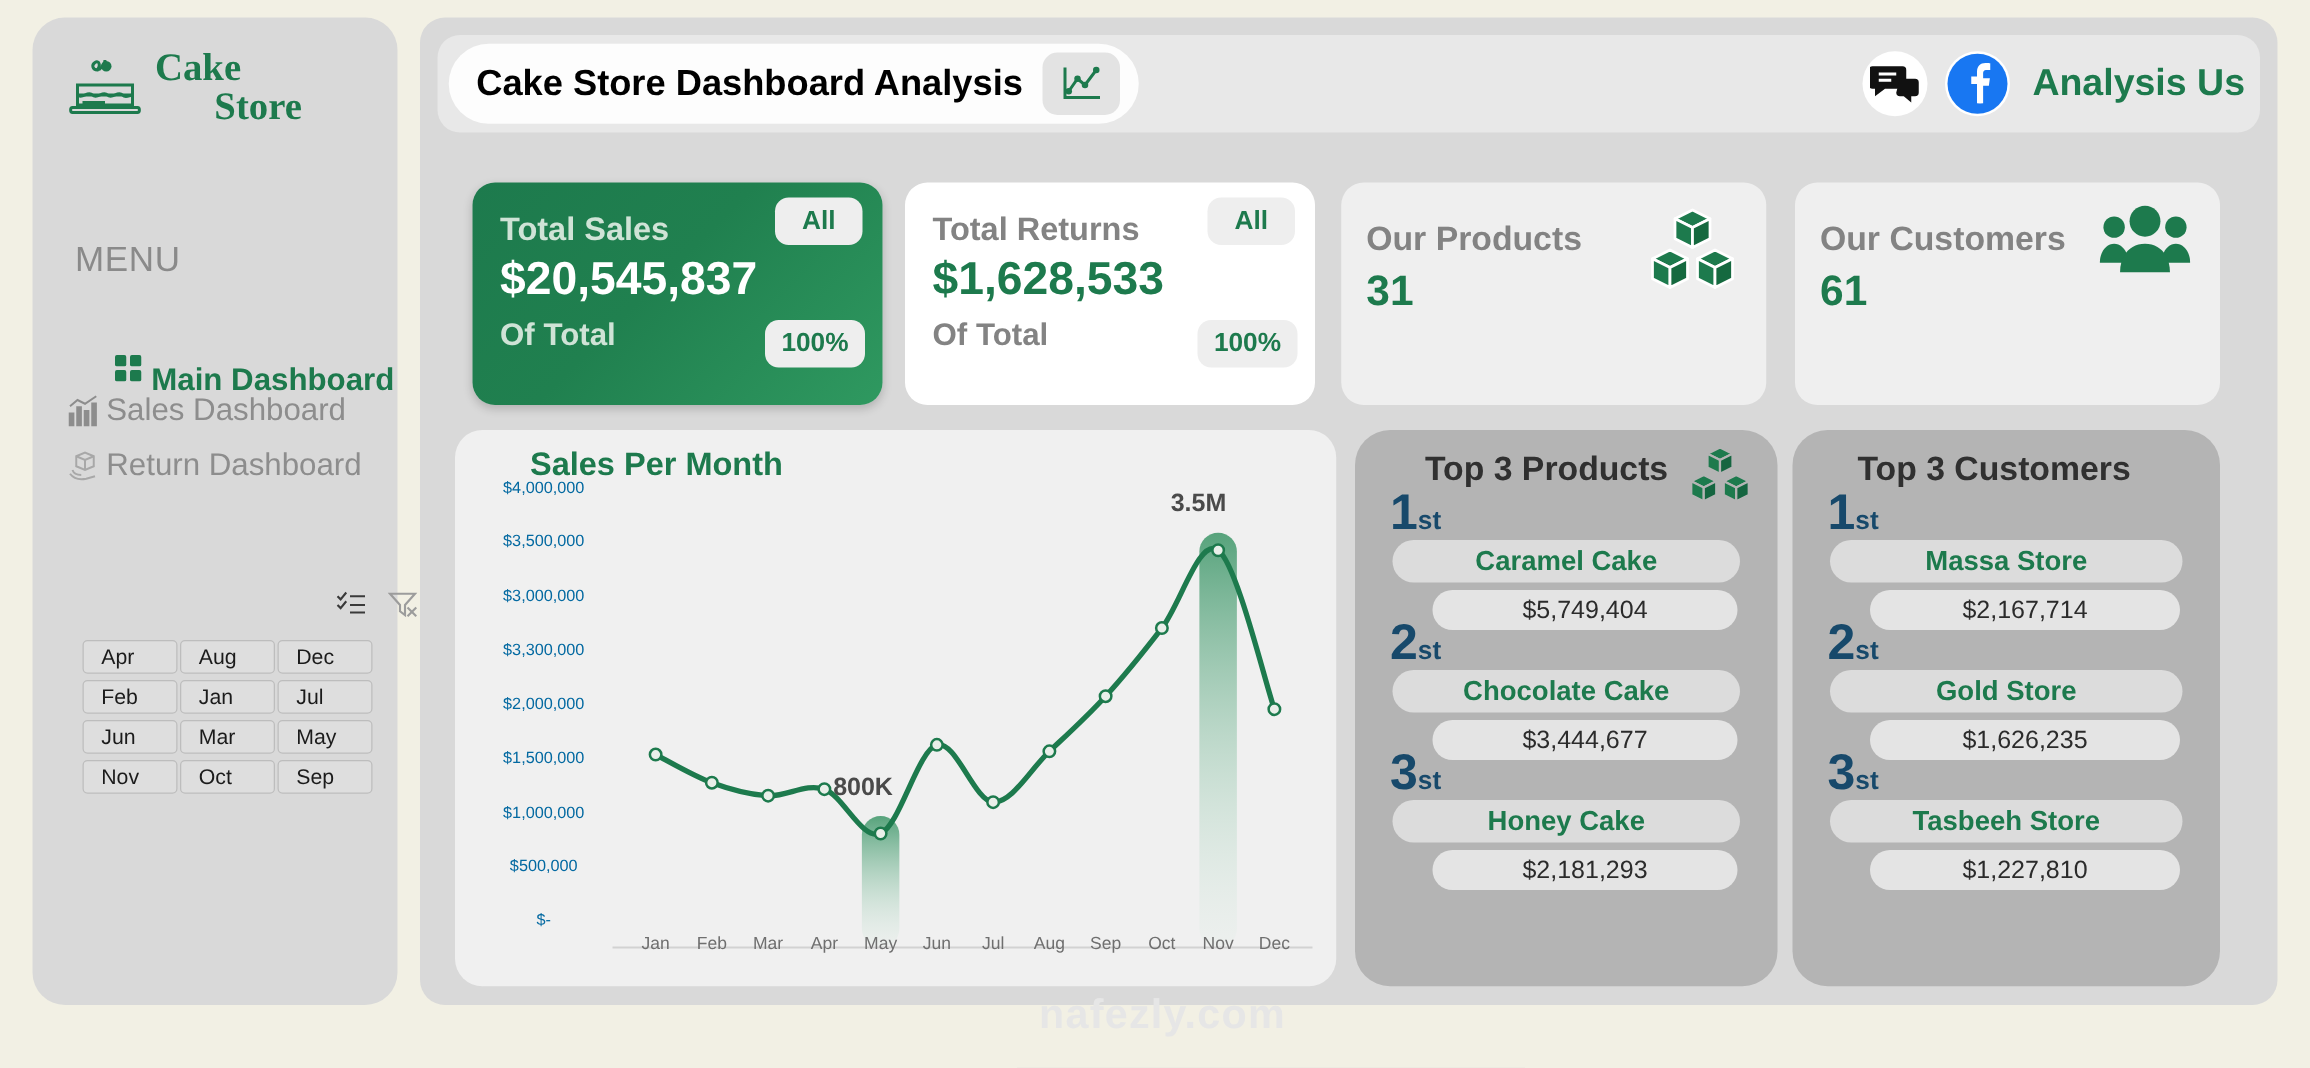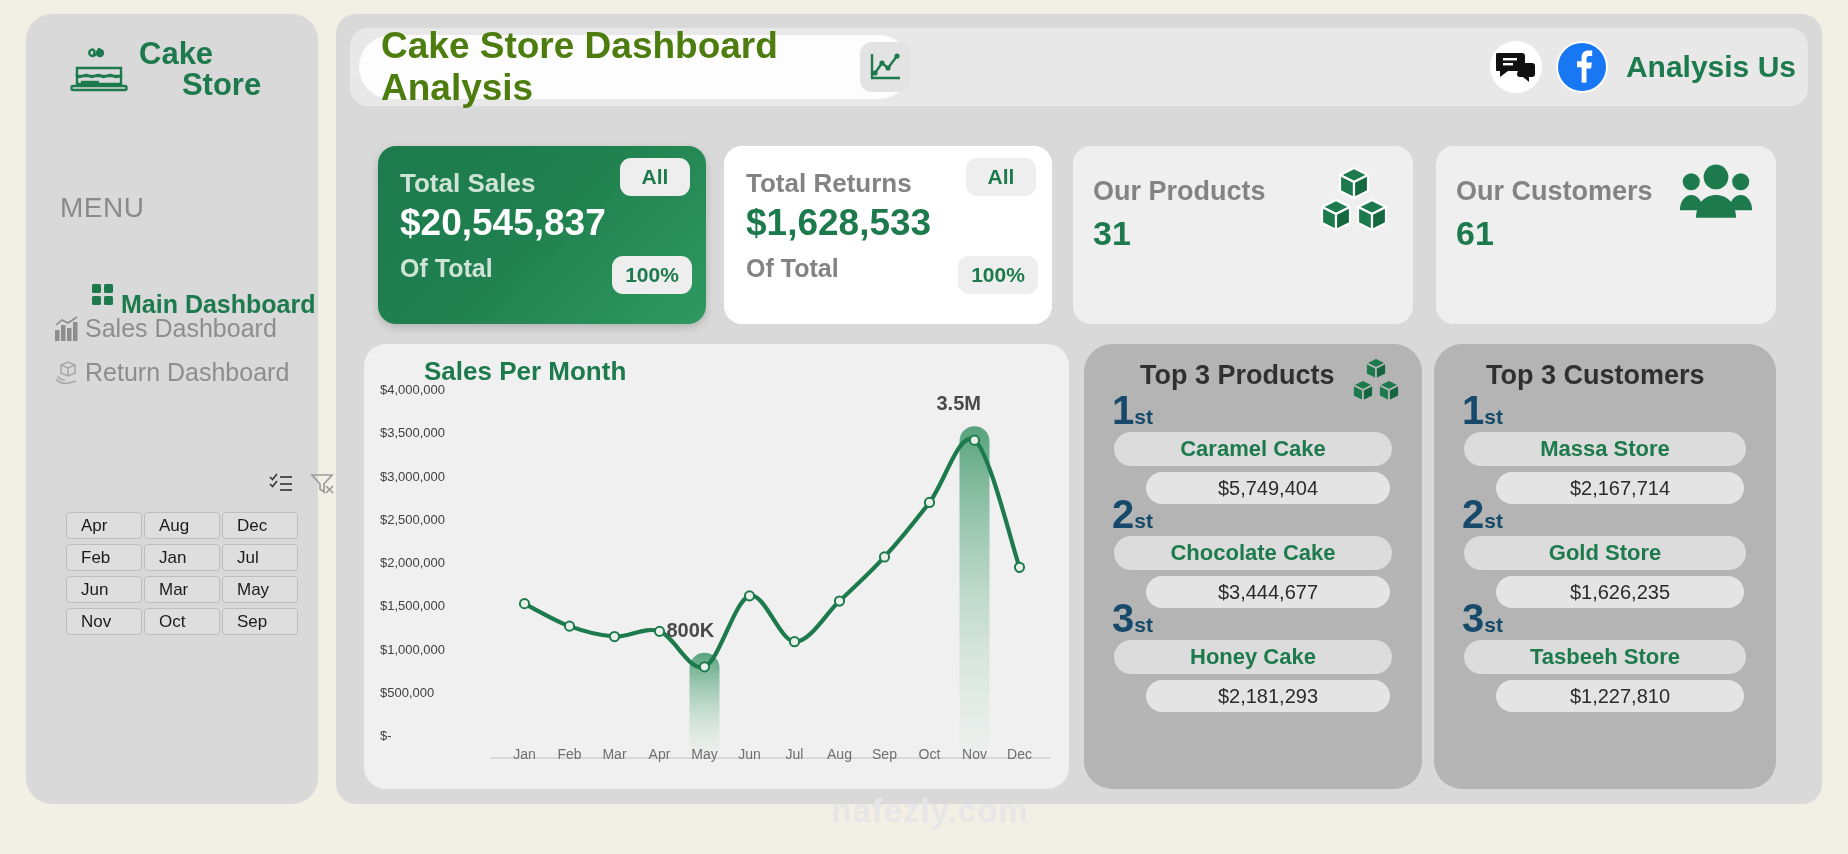--- a/index.html
+++ b/index.html
@@ -14,21 +14,21 @@
     width: 1848px; height: 854px;
     background: #f2f0e4;
   }
   
   #sidebar {
     position: absolute; left: 26px; top: 14px;
     width: 292px; height: 790px;
     background: #d9d9d9;
     border-radius: 26px;
   }
-  .logo-wrap { position: absolute; left: 29px; top: 16px; width: 250px; height: 100px; }
+  .logo-wrap { position: absolute; left: 14px; top: 16px; width: 250px; height: 100px; font-family: Liberation Serif, serif; }
   .logo-icon { position: absolute; left: 8px; top: 12px; width: 72px; height: 64px; }
   .logo-text { position: absolute; left: 84px; top: 8px; width: 165px; }
   .logo-l1 { font-size: 31px; font-weight: bold; color: #1d7a4d; line-height: 1.0; }
   .logo-l2 { font-size: 31px; font-weight: bold; color: #1d7a4d; line-height: 1.0; text-align: center; }
   .menu-title {
     position: absolute; left: 34px; top: 178px;
     font-size: 28px; color: #8a8a8a; font-weight: normal; letter-spacing: .5px;
   }
   .nav-item { position: absolute; left: 28px; display: flex; align-items: center; gap: 5px; }
   .nav-item .ic { width: 26px; height: 26px; display: inline-block; flex: 0 0 26px; }
@@ -79,21 +79,21 @@
     background: #e8e8e8;
     border-radius: 18px;
   }
   #title-pill {
     position: absolute; left: 9px; top: 7px;
     height: 64px; width: 552px;
     background: #fdfdfd;
     border-radius: 32px;
     display: flex; align-items: center; padding-left: 22px; gap: 16px;
   }
-  #title-text { font-size: 37px; font-weight: bold; color: #4d7c0f; }
+  #title-text { font-size: 29px; font-weight: bold; color: #000000; }
   #title-chart-btn {
     width: 62px; height: 50px; background: #e3e3e3; border-radius: 12px;
     display: flex; align-items: center; justify-content: center;
   }
   #contact-group {
     position: absolute; right: 12px; top: 9px;
     height: 60px; display: flex; align-items: center; gap: 14px;
   }
   .round-icon { width: 52px; height: 52px; border-radius: 50%; background: #fff;
                 display: flex; align-items: center; justify-content: center; }
@@ -131,21 +131,21 @@
   .kpi-plain-icon { position: absolute; right: 22px; top: 18px; }
 
   
   #chart-card {
     position: absolute; left: 28px; top: 330px;
     width: 705px; height: 445px;
     background: #f0f0f0; border-radius: 22px;
   }
   #chart-title { position: absolute; left: 60px; top: 12px; font-size: 26px; font-weight: bold; color: #1d7a4d; }
   #plot { position: absolute; left: 0; top: 0; width: 705px; height: 445px; }
-  .ytick { position: absolute; font-size: 13px; color: #404040; text-align: left; width: 110px; }
+  .ytick { position: absolute; font-size: 13px; color: #0369a1; text-align: center; width: 110px; }
   .xtick { position: absolute; font-size: 14px; color: #6f6f6f; text-align: center; width: 46px; }
   .callout { position: absolute; font-size: 20px; font-weight: bold; color: #4a4a4a; }
 
   
   .top-panel { position: absolute; background: #b4b4b4; border-radius: 28px; }
   #top-products { left: 748px; top: 330px; width: 338px; height: 445px; }
   #top-customers { left: 1098px; top: 330px; width: 342px; height: 445px; }
   .tp-title { position: absolute; top: 16px; font-size: 27px; font-weight: bold; color: #303030; }
   #top-products .tp-title { left: 56px; }
   #top-customers .tp-title { left: 52px; }
@@ -395,21 +395,21 @@
           <circle cx="520.5" cy="212.945" r="4.6" fill="#e9efe9" stroke="#1d7a4d" stroke-width="2"></circle>
           <circle cx="565.5" cy="158.45" r="4.6" fill="#e9efe9" stroke="#1d7a4d" stroke-width="2"></circle>
           <circle cx="610.5" cy="96.17000000000002" r="4.6" fill="#e9efe9" stroke="#1d7a4d" stroke-width="2"></circle>
           <circle cx="655.5" cy="223.325" r="4.6" fill="#e9efe9" stroke="#1d7a4d" stroke-width="2"></circle>
           <line x1="126" y1="414" x2="686" y2="414" stroke="#d2d2d2" stroke-width="1.5"></line>
         </svg>
       <div id="axis-labels">
           <div class="ytick" style="left: 16px; top: 38px;">$4,000,000</div>
           <div class="ytick" style="left: 16px; top: 81.25px;">$3,500,000</div>
           <div class="ytick" style="left: 16px; top: 124.5px;">$3,000,000</div>
-          <div class="ytick" style="left: 16px; top: 167.75px;">$2,500,000</div>
+          <div class="ytick" style="left: 16px; top: 167.75px;">$3,300,000</div>
           <div class="ytick" style="left: 16px; top: 211px;">$2,000,000</div>
           <div class="ytick" style="left: 16px; top: 254.25px;">$1,500,000</div>
           <div class="ytick" style="left: 16px; top: 297.5px;">$1,000,000</div>
           <div class="ytick" style="left: 16px; top: 340.75px;">$500,000</div>
           <div class="ytick" style="left: 16px; top: 384px;">$-</div>
           <div class="xtick" style="left: 137.5px; top: 402px;">Jan</div>
           <div class="xtick" style="left: 182.5px; top: 402px;">Feb</div>
           <div class="xtick" style="left: 227.5px; top: 402px;">Mar</div>
           <div class="xtick" style="left: 272.5px; top: 402px;">Apr</div>
           <div class="xtick" style="left: 317.5px; top: 402px;">May</div>

